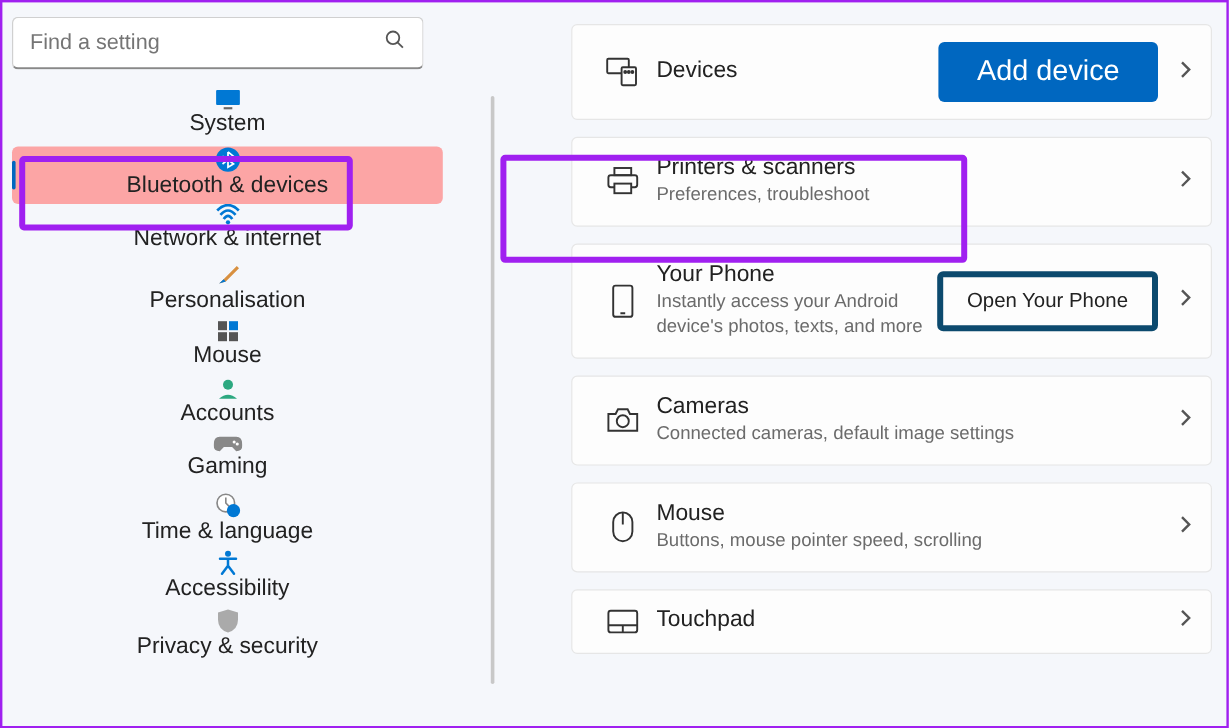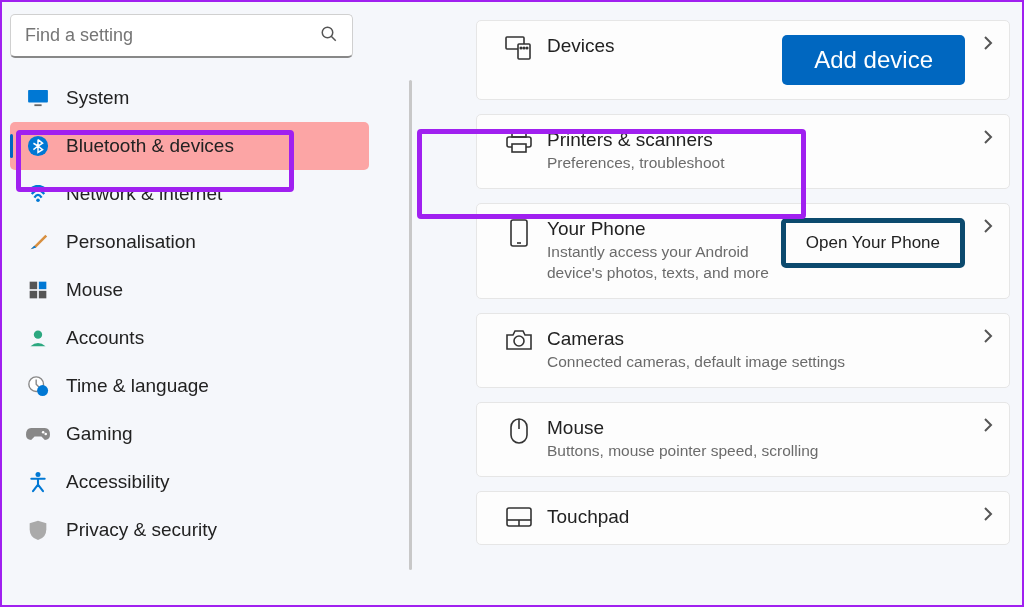--- a/index.html
+++ b/index.html
@@ -44,20 +44,21 @@
     .search-icon { color: #555; }
     .nav-list { list-style: none; }
     .nav-item {
       display: flex;
       align-items: center;
       height: 48px;
       padding-left: 0;
       border-radius: 5px;
       cursor: pointer;
       position: relative;
+      flex-direction: column;
     }
     .nav-item.selected {
       background: #fca5a5;
       text-align: right;
     }
     .nav-item.selected::before {
       content: "";
       position: absolute;
       left: 0;
       top: 12px;
@@ -97,21 +98,21 @@
       flex: 1;
       padding: 18px 12px 8px 32px;
       overflow: hidden;
     }
     .card {
       background: #fdfdfd;
       border: 1px solid #e6e6e6;
       border-radius: 5px;
       padding: 14px 16px 14px 14px;
       display: flex;
-      align-items: flex-start;
+      align-items: center;
       margin-bottom: 14px;
       position: relative;
     }
     .card.last-partial {
       margin-bottom: 0;
     }
     .card-icon-wrap {
       width: 56px;
       display: flex;
       justify-content: center;
@@ -230,37 +231,37 @@
         <span class="nav-icon-wrap">
           <svg width="20" height="20" viewBox="0 0 24 24">
               <circle cx="12" cy="8" r="5" fill="#2ca880"></circle>
               <path d="M3 22 Q12 14 21 22" fill="#2ca880"></path>
             </svg>
         </span>
         <span class="nav-label">Accounts</span>
       </li>
       <li class="nav-item">
         <span class="nav-icon-wrap">
+          <svg width="24" height="16" viewBox="0 0 28 18">
+              <path d="M6 2 L22 2 Q28 2 28 10 Q28 16 22 16 L18 12 L10 12 L6 16 Q0 16 0 10 Q0 2 6 2" fill="#888"></path>
+              <circle cx="20" cy="7" r="1.5" fill="#fff"></circle>
+              <circle cx="23" cy="9" r="1.5" fill="#fff"></circle>
+            </svg>
+        </span>
+        <span class="nav-label">Gaming</span>
+      </li>
+      <li class="nav-item">
+        <span class="nav-icon-wrap">
           <svg width="22" height="22" viewBox="0 0 24 24">
               <circle cx="10" cy="10" r="8" fill="#fff" stroke="#888" stroke-width="1.5"></circle>
               <path d="M10 5 L10 10 L13 13" stroke="#888" stroke-width="1.5" fill="none"></path>
               <circle cx="17" cy="17" r="6" fill="#0078d4"></circle>
             </svg>
         </span>
         <span class="nav-label">Time &amp; language</span>
-      </li>
-      <li class="nav-item">
-        <span class="nav-icon-wrap">
-          <svg width="24" height="16" viewBox="0 0 28 18">
-              <path d="M6 2 L22 2 Q28 2 28 10 Q28 16 22 16 L18 12 L10 12 L6 16 Q0 16 0 10 Q0 2 6 2" fill="#888"></path>
-              <circle cx="20" cy="7" r="1.5" fill="#fff"></circle>
-              <circle cx="23" cy="9" r="1.5" fill="#fff"></circle>
-            </svg>
-        </span>
-        <span class="nav-label">Gaming</span>
       </li>
       <li class="nav-item">
         <span class="nav-icon-wrap">
           <svg width="20" height="22" viewBox="0 0 24 26">
               <circle cx="12" cy="4" r="3" fill="#0078d4"></circle>
               <path d="M4 9 L20 9 M12 9 L12 16 M12 16 L6 24 M12 16 L18 24" stroke="#0078d4" stroke-width="2.5" stroke-linecap="round"></path>
             </svg>
         </span>
         <span class="nav-label">Accessibility</span>
       </li>

